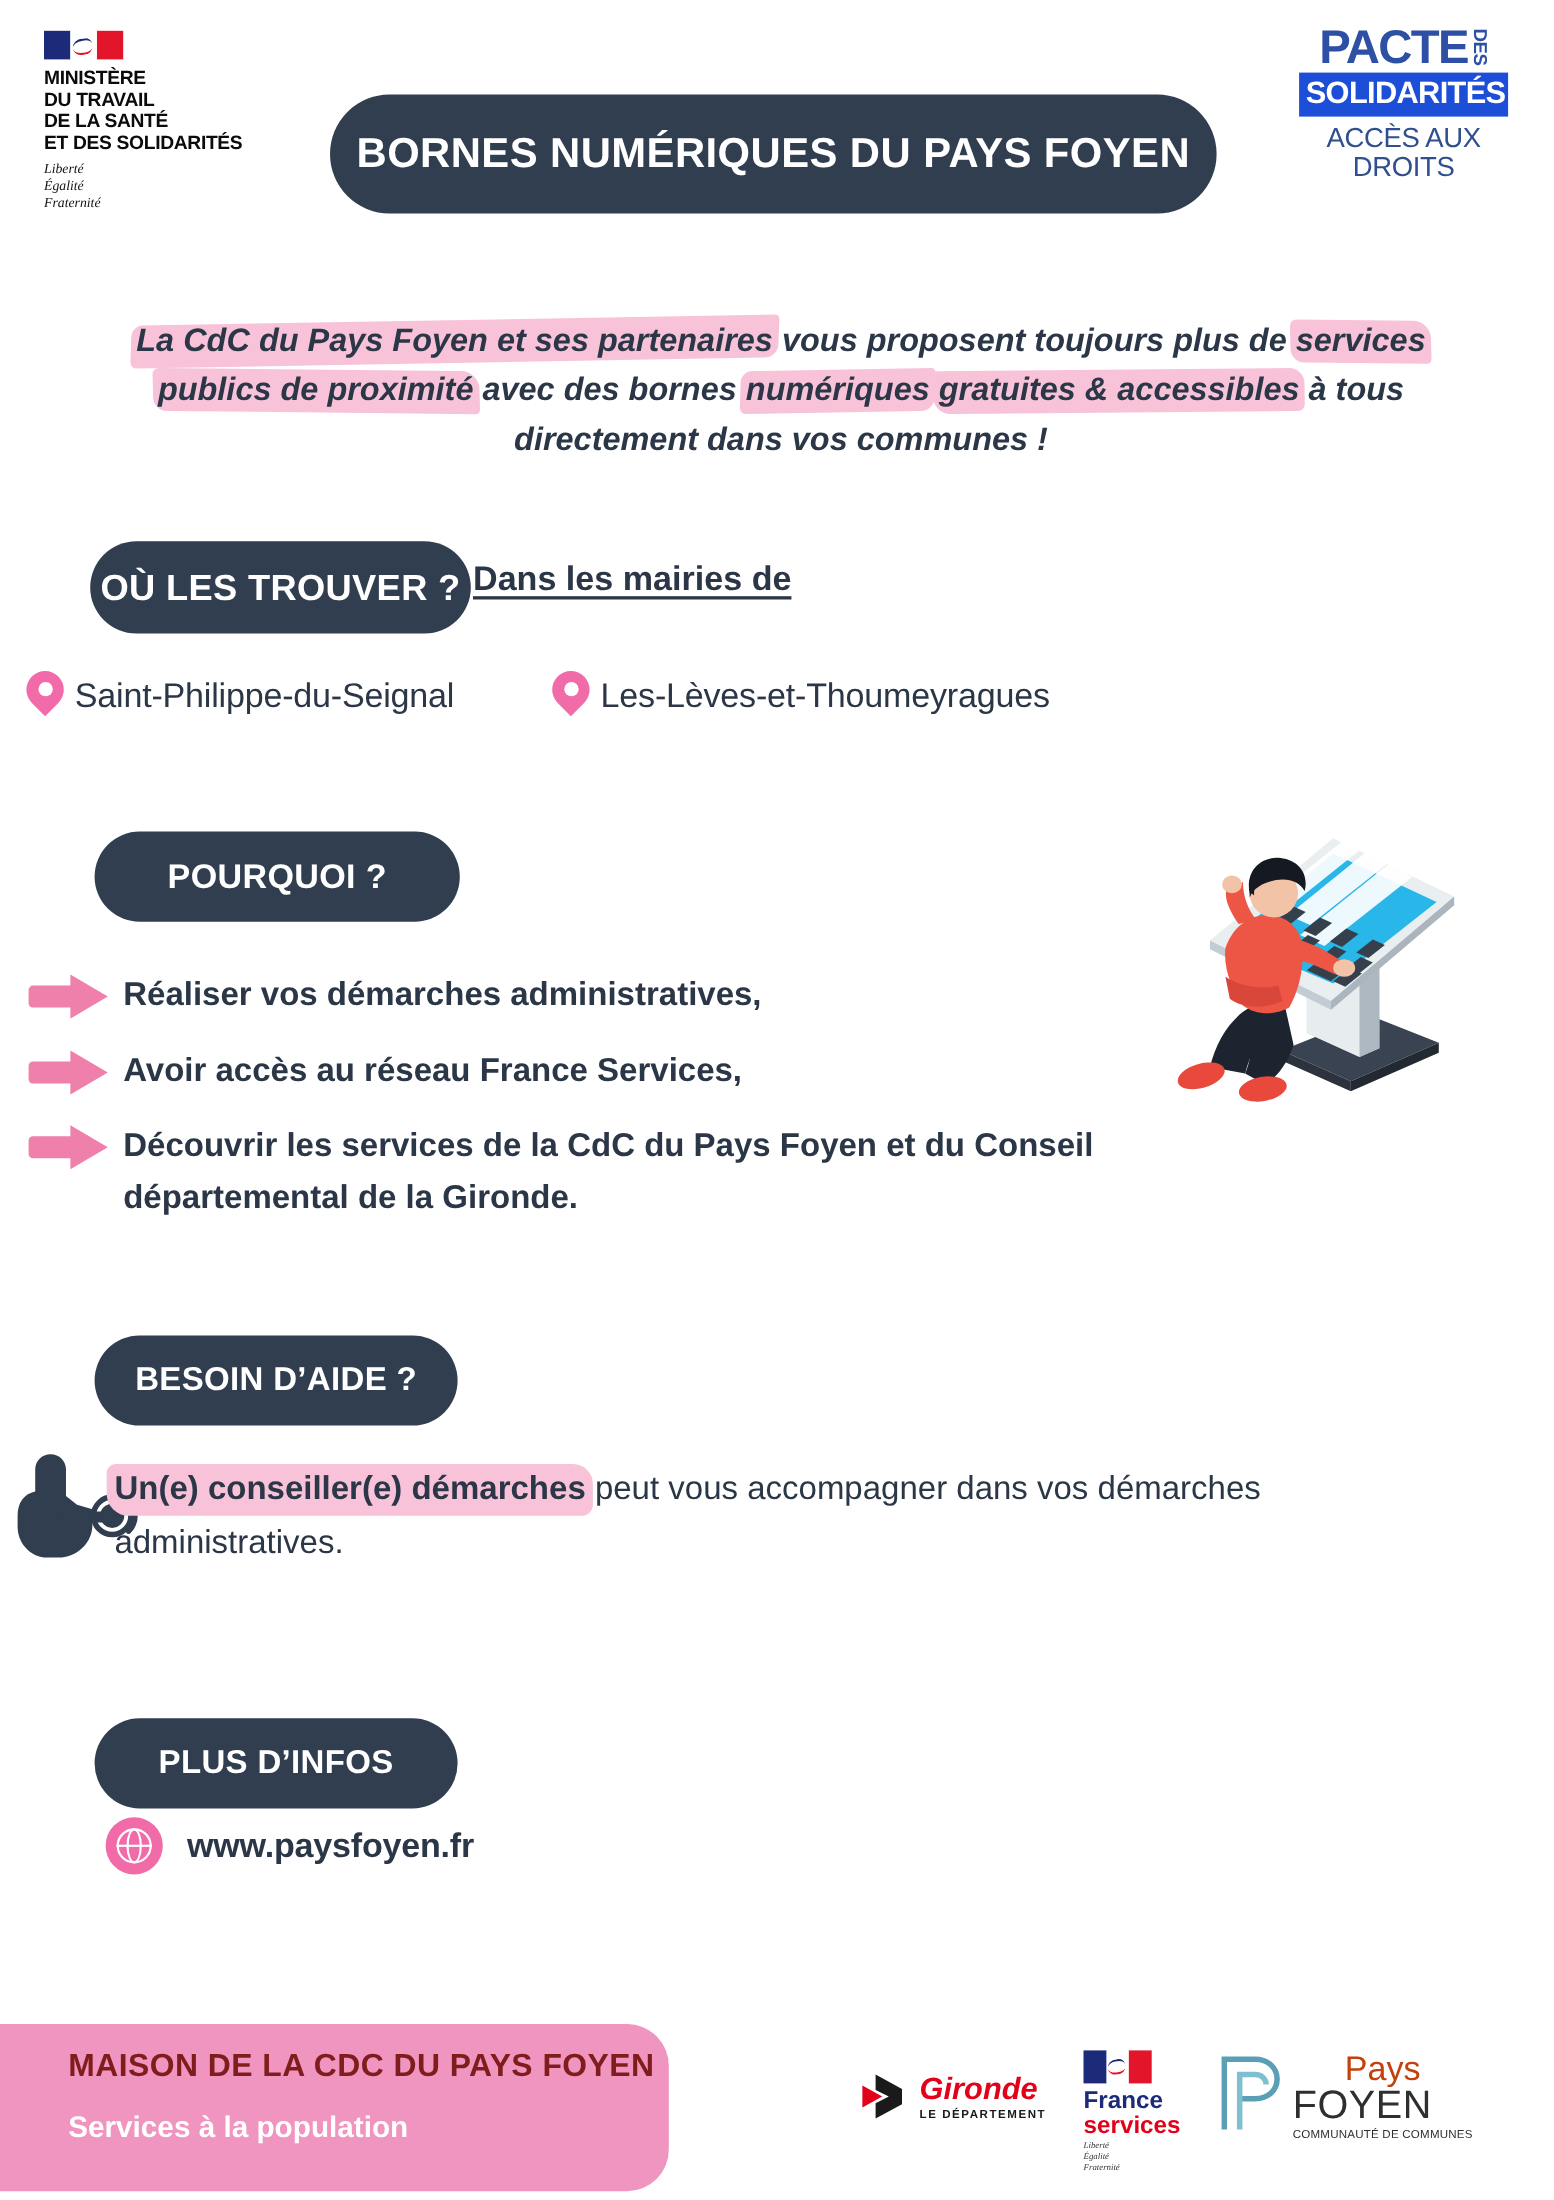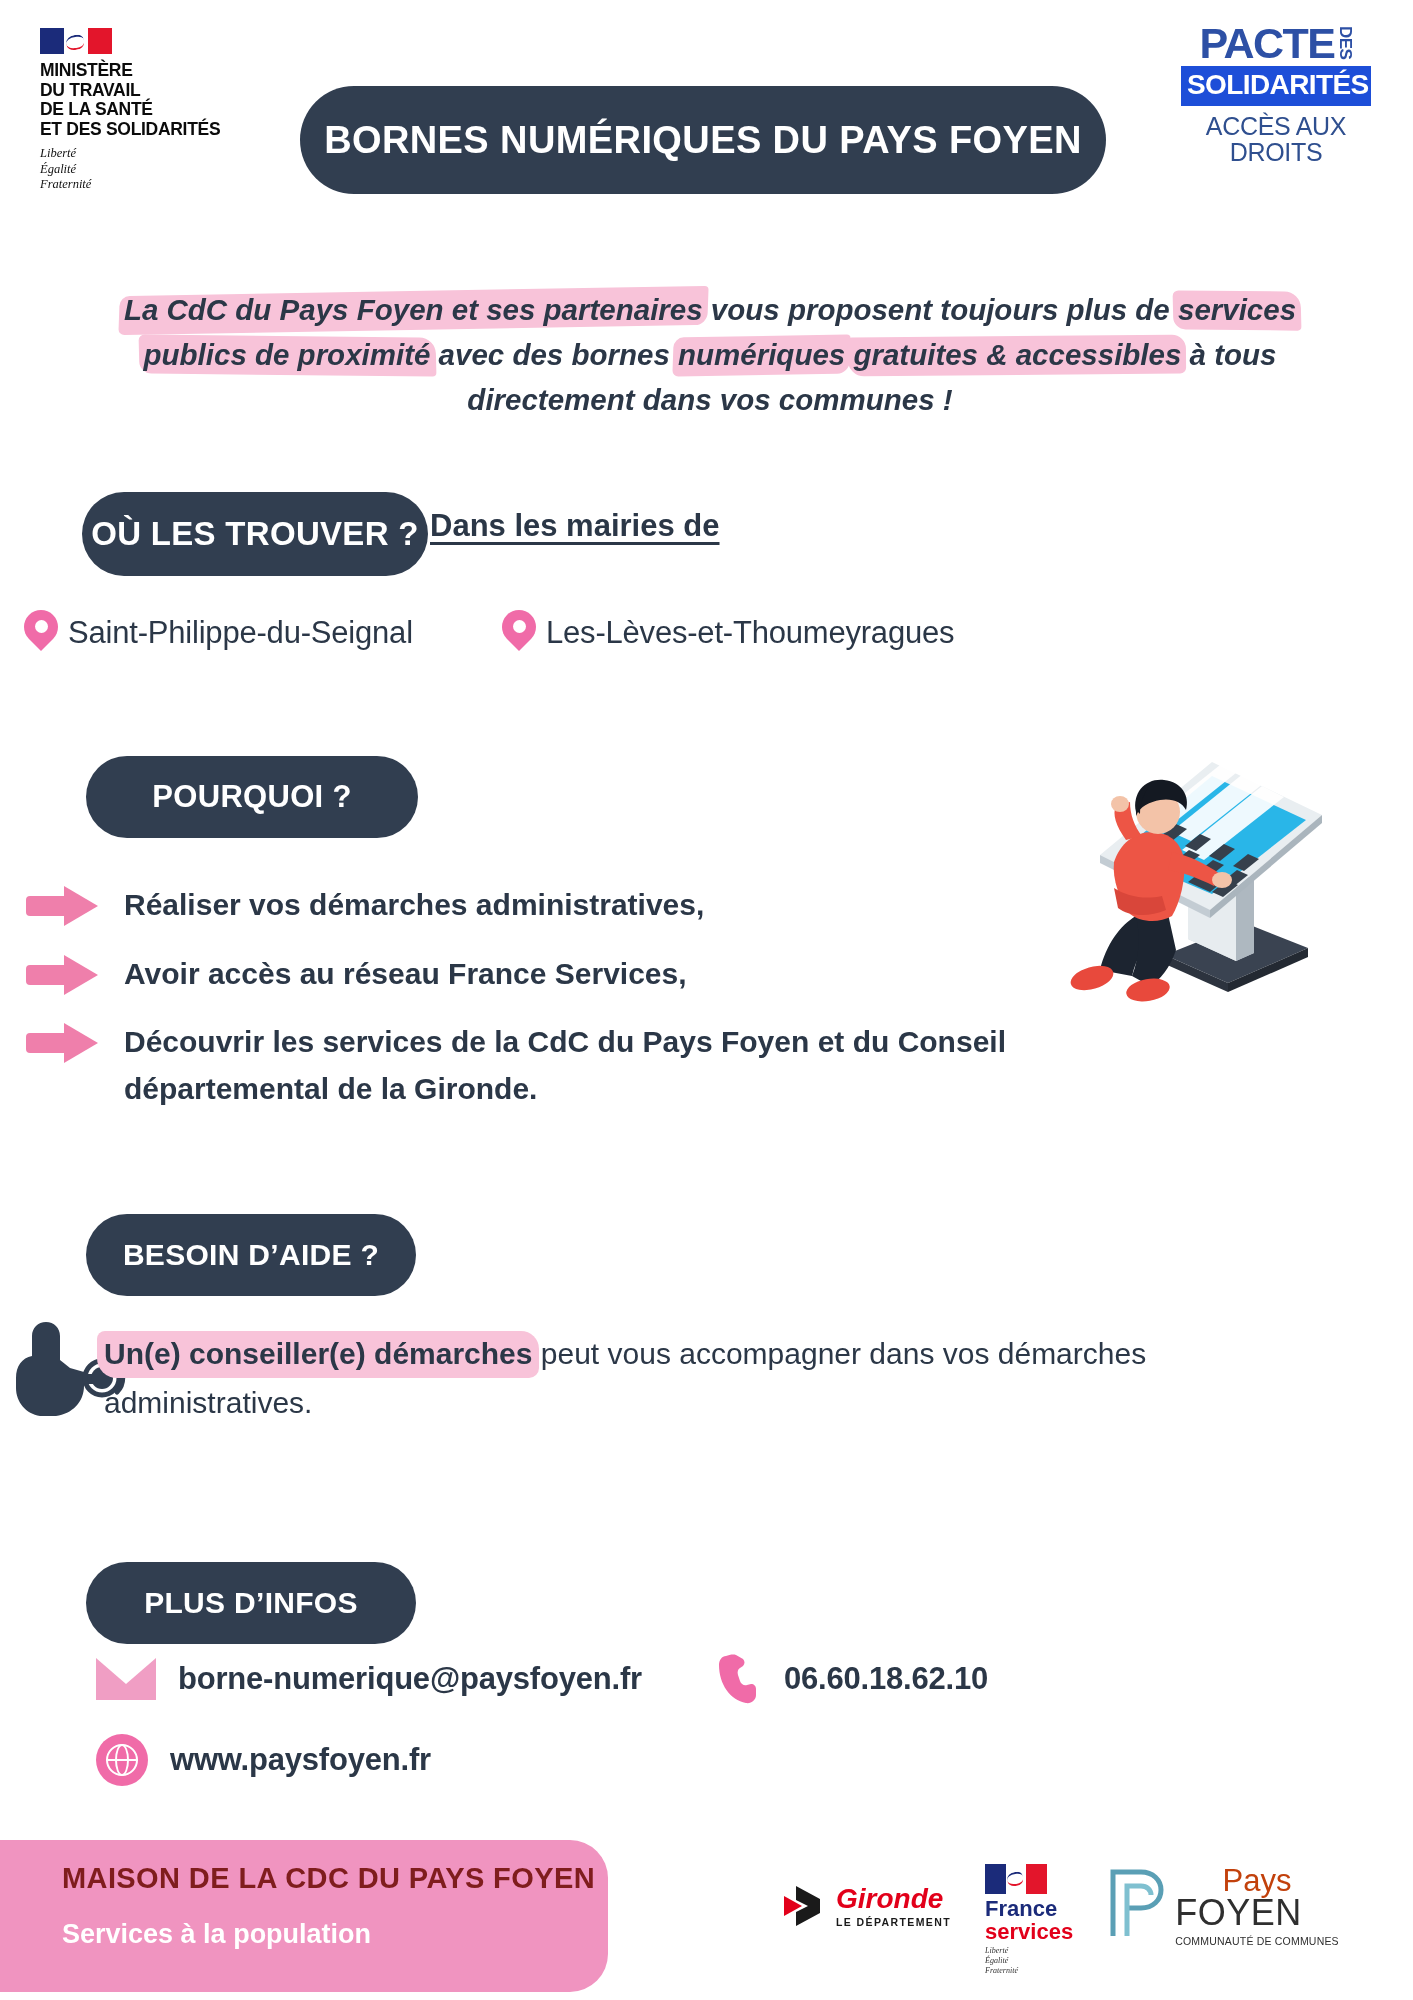--- a/index.html
+++ b/index.html
@@ -267,21 +267,20 @@
     width: 0; height: 0;
     border-top: 20px solid transparent;
     border-bottom: 20px solid transparent;
     border-left: 34px solid #ef7fab;
   }
   .reason-text {
     font-weight: bold;
     font-size: 30px;
     line-height: 1.55;
     color: #2b3747;
-    margin-left: 12px;
   }
 
   
   .kiosk {
     position: absolute;
     left: 1040px;
     top: 740px;
     width: 300px;
     height: 270px;
   }
@@ -620,34 +619,20 @@
   <div class="aide-text">
     <span class="hl">Un(e) conseiller(e) démarches</span><span> peut vous accompagner dans vos démarches administratives.</span>
   </div>
 
   <div class="pill" id="pill-infos">
     <span>PLUS D’INFOS</span>
   </div>
 
   <div class="contacts">
     <div class="contact-row">
-      <div class="contact-item email">
-        <div class="env-icon">
-          <div class="env-flap"></div>
-        </div>
-        <div class="contact-text">borne-numerique@paysfoyen.fr</div>
-      </div>
-      <div class="contact-item">
-        <svg class="phone-icon" viewBox="0 0 46 54">
-          <path d="M10,4 C6,4 3,8 3,13 C3,32 14,48 30,51 C35,52 40,48 40,43 L40,37 C40,34 38,32 35,32 L31,33 C28,34 25,32 24,29 L22,23 C21,20 22,17 24,16 L27,14 C29,12 29,9 27,7 L20,3 C17,2 13,3 10,4 Z" fill="#f06ba8"></path>
-        </svg>
-        <div class="contact-text">06.60.18.62.10</div>
-      </div>
-    </div>
-    <div class="contact-row">
       <div class="contact-item">
         <div class="globe-icon">
           <div class="g1"></div>
             <div class="g2"></div>
             <div class="g3"></div>
         </div>
         <div class="contact-text">www.paysfoyen.fr</div>
       </div>
     </div>
   </div>

